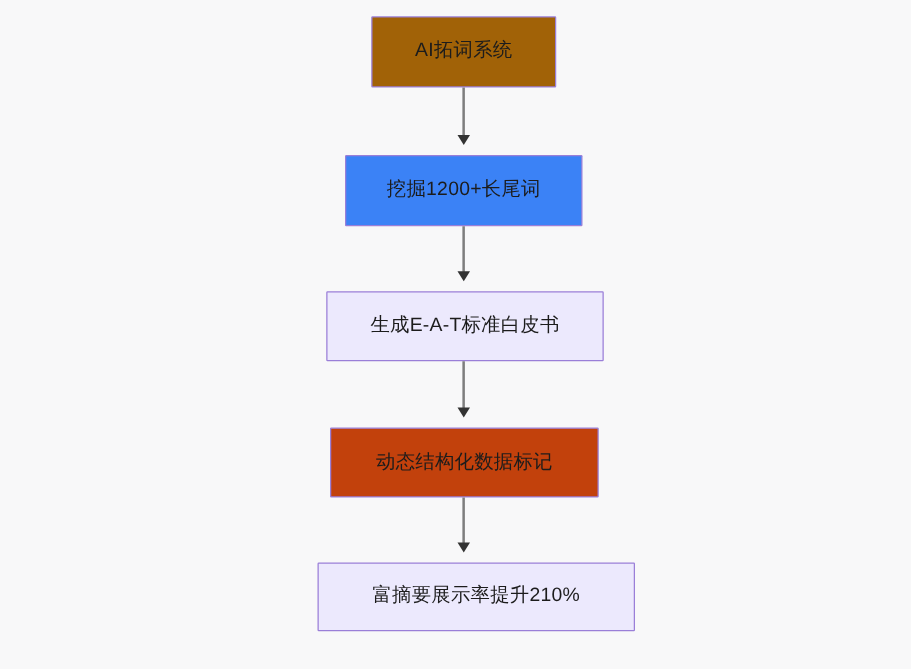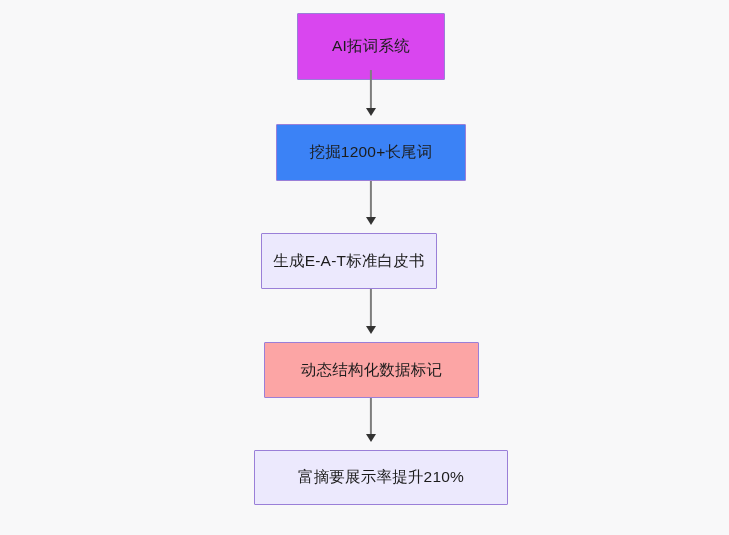--- a/index.html
+++ b/index.html
@@ -58,42 +58,42 @@
     border-left: 5.5px solid transparent;
     border-right: 5.5px solid transparent;
     border-top: 8px solid #333333;
   }
 </style>
 </head>
 <body style="background: rgb(248, 248, 249);">
 
 <div id="flowchart-canvas" style="background: rgb(248, 248, 249);">
 
-  <div class="flow-node" style="left: 297px; top: 13px; width: 148px; height: 67px; background: #d946ef; border-color: rgb(154, 127, 216); color: rgb(28, 28, 28);">AI拓词系统</div>
+  <div class="flow-node" style="left: 297px; top: 13px; width: 148px; height: 57px; background: #a16207; border-color: rgb(154, 127, 216); color: rgb(28, 28, 28);">AI拓词系统</div>
 
   <div class="flow-connector" style="left: 365px; top: 70px; height: 46px;">
     <div class="connector-line" style="height: 39px; background: rgb(126, 126, 126);"></div>
     <div class="connector-head" style="top: 38px; border-top-color: rgb(51, 51, 51);"></div>
   </div>
 
   <div class="flow-node" style="left: 276px; top: 124px; width: 190px; height: 57px; background: #3b82f6; border-color: rgb(154, 127, 216); color: rgb(28, 28, 28);">挖掘1200+长尾词</div>
 
   <div class="flow-connector" style="left: 365px; top: 181px; height: 44px;">
     <div class="connector-line" style="height: 37px; background: rgb(126, 126, 126);"></div>
     <div class="connector-head" style="top: 36px; border-top-color: rgb(51, 51, 51);"></div>
   </div>
 
-  <div class="flow-node" style="left: 261px; top: 233px; width: 176px; height: 56px; background: rgb(236, 233, 253); border-color: rgb(154, 127, 216); color: rgb(28, 28, 28);">生成E-A-T标准白皮书</div>
+  <div class="flow-node" style="left: 261px; top: 233px; width: 222px; height: 56px; background: rgb(236, 233, 253); border-color: rgb(154, 127, 216); color: rgb(28, 28, 28);">生成E-A-T标准白皮书</div>
 
   <div class="flow-connector" style="left: 365px; top: 289px; height: 45px;">
     <div class="connector-line" style="height: 38px; background: rgb(126, 126, 126);"></div>
     <div class="connector-head" style="top: 37px; border-top-color: rgb(51, 51, 51);"></div>
   </div>
 
-  <div class="flow-node" style="left: 264px; top: 342px; width: 215px; height: 56px; background: #fca5a5; border-color: rgb(154, 127, 216); color: rgb(28, 28, 28);">动态结构化数据标记</div>
+  <div class="flow-node" style="left: 264px; top: 342px; width: 215px; height: 56px; background: #c2410c; border-color: rgb(154, 127, 216); color: rgb(28, 28, 28);">动态结构化数据标记</div>
 
   <div class="flow-connector" style="left: 365px; top: 398px; height: 44px;">
     <div class="connector-line" style="height: 37px; background: rgb(126, 126, 126);"></div>
     <div class="connector-head" style="top: 36px; border-top-color: rgb(51, 51, 51);"></div>
   </div>
 
   <div class="flow-node" style="left: 254px; top: 450px; width: 254px; height: 55px; background: rgb(236, 233, 253); border-color: rgb(154, 127, 216); color: rgb(28, 28, 28);">富摘要展示率提升210%</div>
 
 </div>
 

